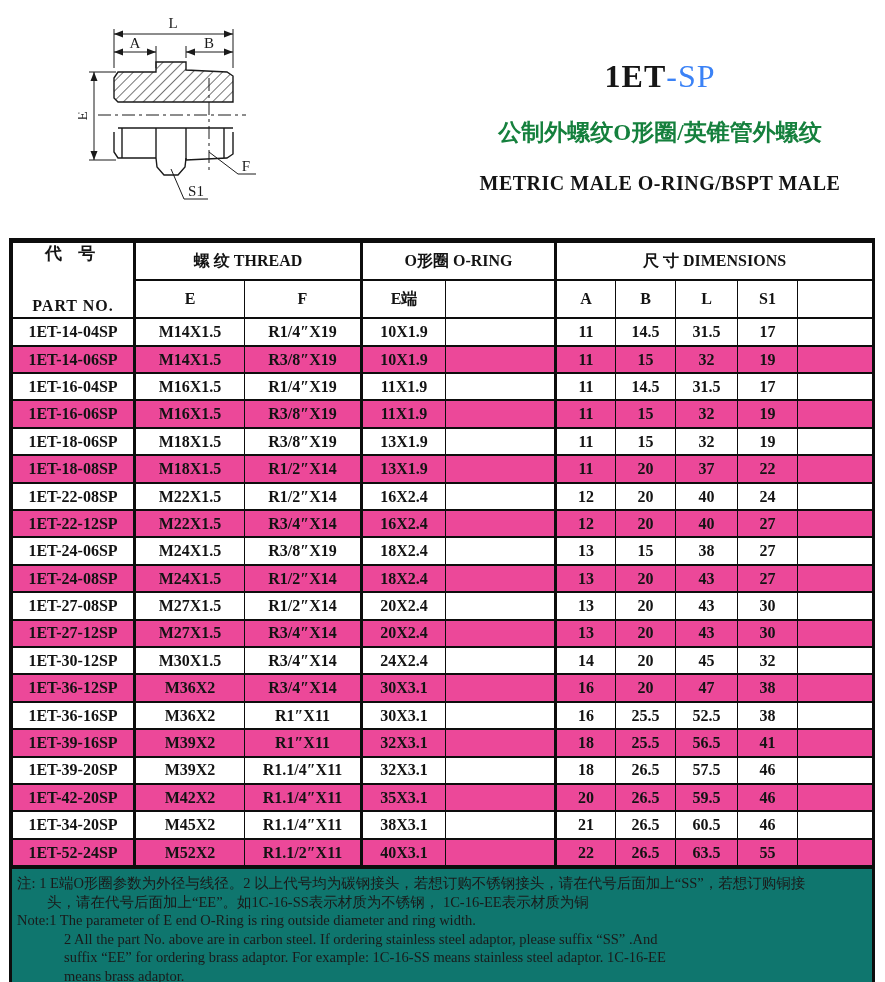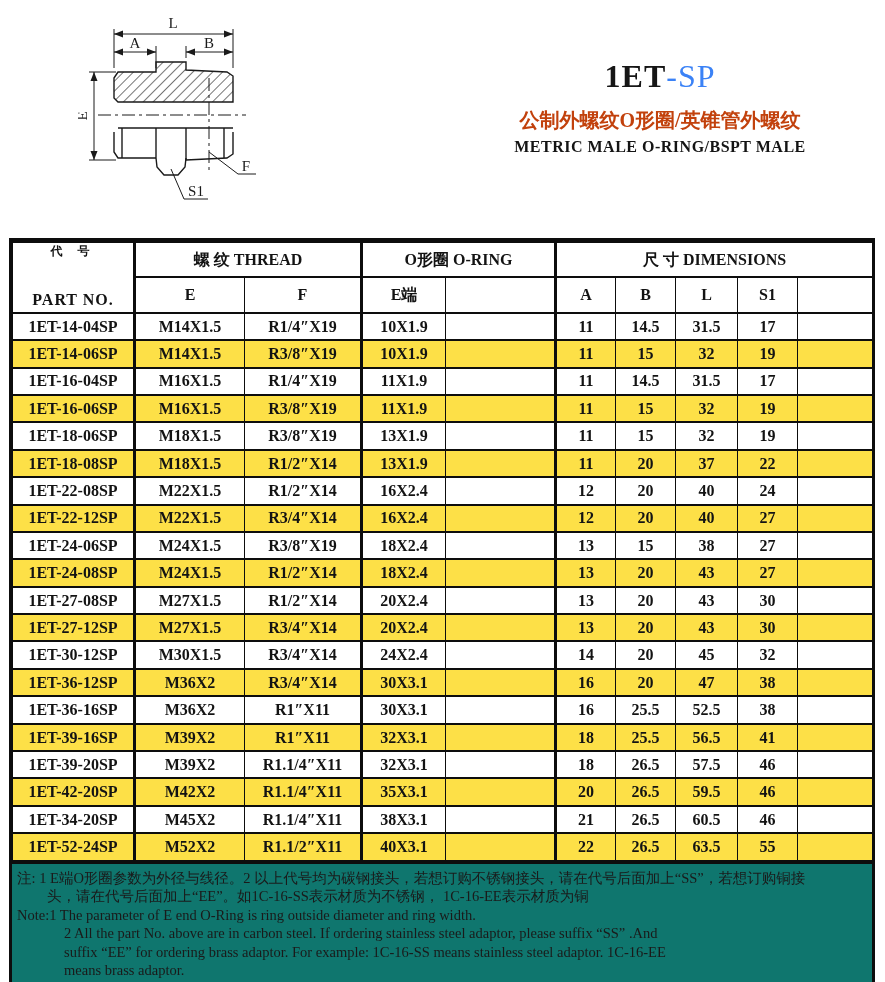--- a/index.html
+++ b/index.html
@@ -10,40 +10,40 @@
   }
 
   
   .drawing { position:absolute; left:78px; top:8px; width:224px; height:224px; }
 
   
   .title-block { position:absolute; left:440px; top:58px; width:440px; text-align:center; }
   .model { font-size:32px; letter-spacing:1px; white-space:nowrap; }
   .model-main { font-weight:bold; color:#161616;margin-top:39px; }
   .model-suffix { font-weight:normal; color:#3b82f6; }
-  .subtitle-zh { margin-top:12px; font-size:20px; font-weight:bold; color:#c2410c; }
-  .subtitle-en { margin-top:4px; font-size:16px; font-weight:bold; letter-spacing:0.5px; color:#141414; }
+  .subtitle-zh { margin-top:22px; font-size:23px; font-weight:bold; color:#15803d; }
+  .subtitle-en { margin-top:24px; font-size:20px; font-weight:bold; letter-spacing:0.5px; color:#141414; }
 
   
   .sheet-box { position:absolute; left:9px; top:238px; width:860px; border:3px solid #0d0d0d; }
   table.spec { border-collapse:collapse; table-layout:fixed; width:100%; }
   .spec th, .spec td {
     border:1px solid #0d0d0d; border-top-width:2px; border-bottom-width:2px;
     text-align:center; vertical-align:middle; padding:0;
     font-weight:bold; font-size:16px; line-height:1.1; color:#131313;
     overflow:hidden; white-space:nowrap;
   }
   .spec .grp-l { border-left-width:3px; }
   .spec thead th { height:25px; }
   .spec thead .part-head { height:auto; }
-  .part-head .zh { font-size:12px; letter-spacing:6px; padding-top:2px; }
+  .part-head .zh { font-size:17px; letter-spacing:6px; padding-top:2px; }
   .part-head .en { font-size:16px; letter-spacing:1px; padding:5px 0 3px;margin-top:28px; }
   .gray-head { color:#8f8f8f; font-weight:bold;margin-top:36px; }
   .spec tbody td { height:25.4px; font-size:16px; }
-  .spec tbody tr.shade { background:#fde047; }
+  .spec tbody tr.shade { background:#ec4899; }
 
   .notes {
     border-top:2px solid #0d0d0d; background:#0f766e;
     padding:5px 10px 8px 5px; font-size:14.5px; line-height:1.28;
     font-weight:normal; color:#1a1a1a;
   }
   .note-line { white-space:nowrap; }
   .note-line.ind-1 { padding-left:30px; }
   .note-line.ind-2 { padding-left:47px; }
 </style>

